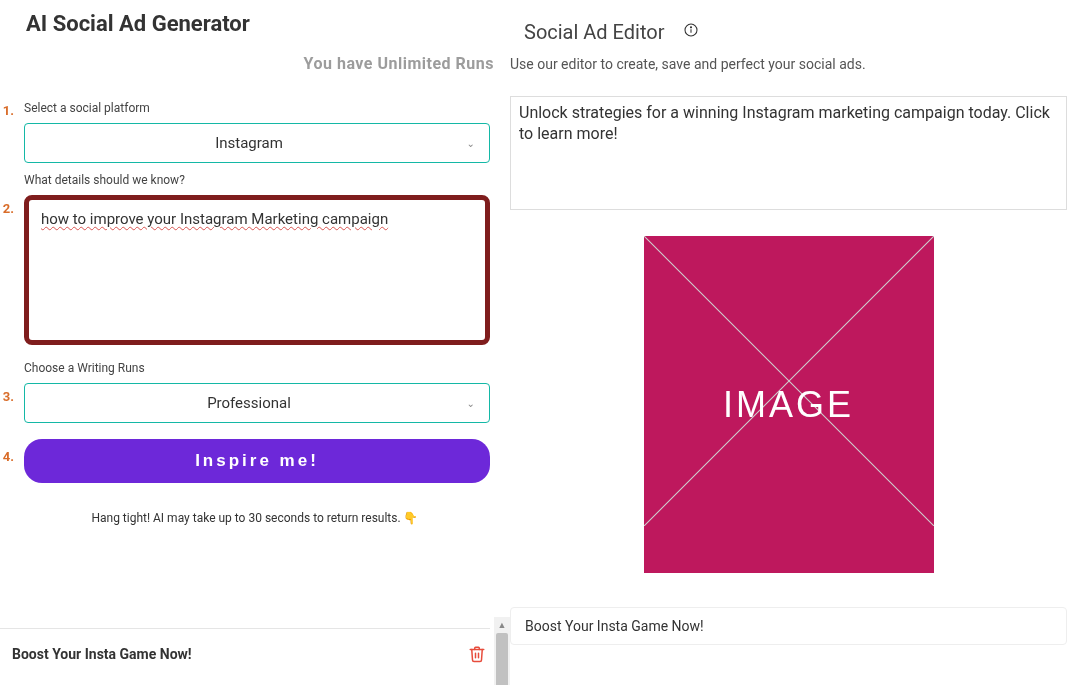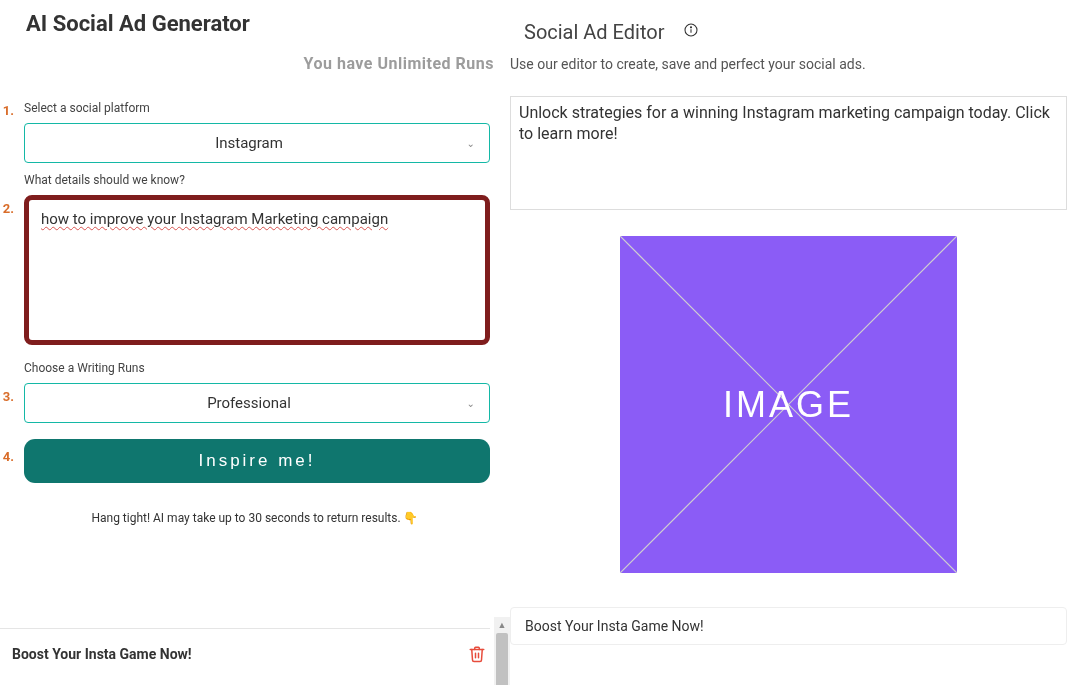--- a/index.html
+++ b/index.html
@@ -90,28 +90,28 @@
     .spellwave {
       text-decoration-line: underline;
       text-decoration-style: wavy;
       text-decoration-color: #d9534f;
       text-decoration-thickness: 1px;
       text-underline-offset: 2px;
     }
     .details-wrap { margin-top: -6px; }
     .inspire-btn {
       width: 100%;
-      background: #0f766e;
+      background: #6d28d9;
       color: #fff;
       border: none;
-      border-radius: 11px;
+      border-radius: 18px;
       padding: 12px 0;
       font-size: 17px;
       letter-spacing: 3px;
-      font-weight: 400;
+      font-weight: 700;
       cursor: pointer;
     }
     .hang-tight {
       text-align: center;
       font-size: 12px;
       color: #333;
       margin-top: 28px;
       padding: 0 20px;
     }
     .point-emoji { display: inline-block; transform: rotate(0deg); }
@@ -187,23 +187,23 @@
       font-size: 16px;
       line-height: 1.3;
       min-height: 114px;
       resize: none;
       font-family: inherit;
       color: #333;
       border-radius: 0;
     }
     .image-preview {
       margin: 22px auto 0 auto;
-      width: 337px;
+      width: 290px;
       height: 337px;
-      background: #8b5cf6;
+      background: #be185d;
       position: relative;
       display: flex;
       align-items: center;
       justify-content: center;
     }
     .image-preview svg { position: absolute; inset: 0; }
     .image-text {
       color: #fff;
       font-size: 36px;
       letter-spacing: 3px;

